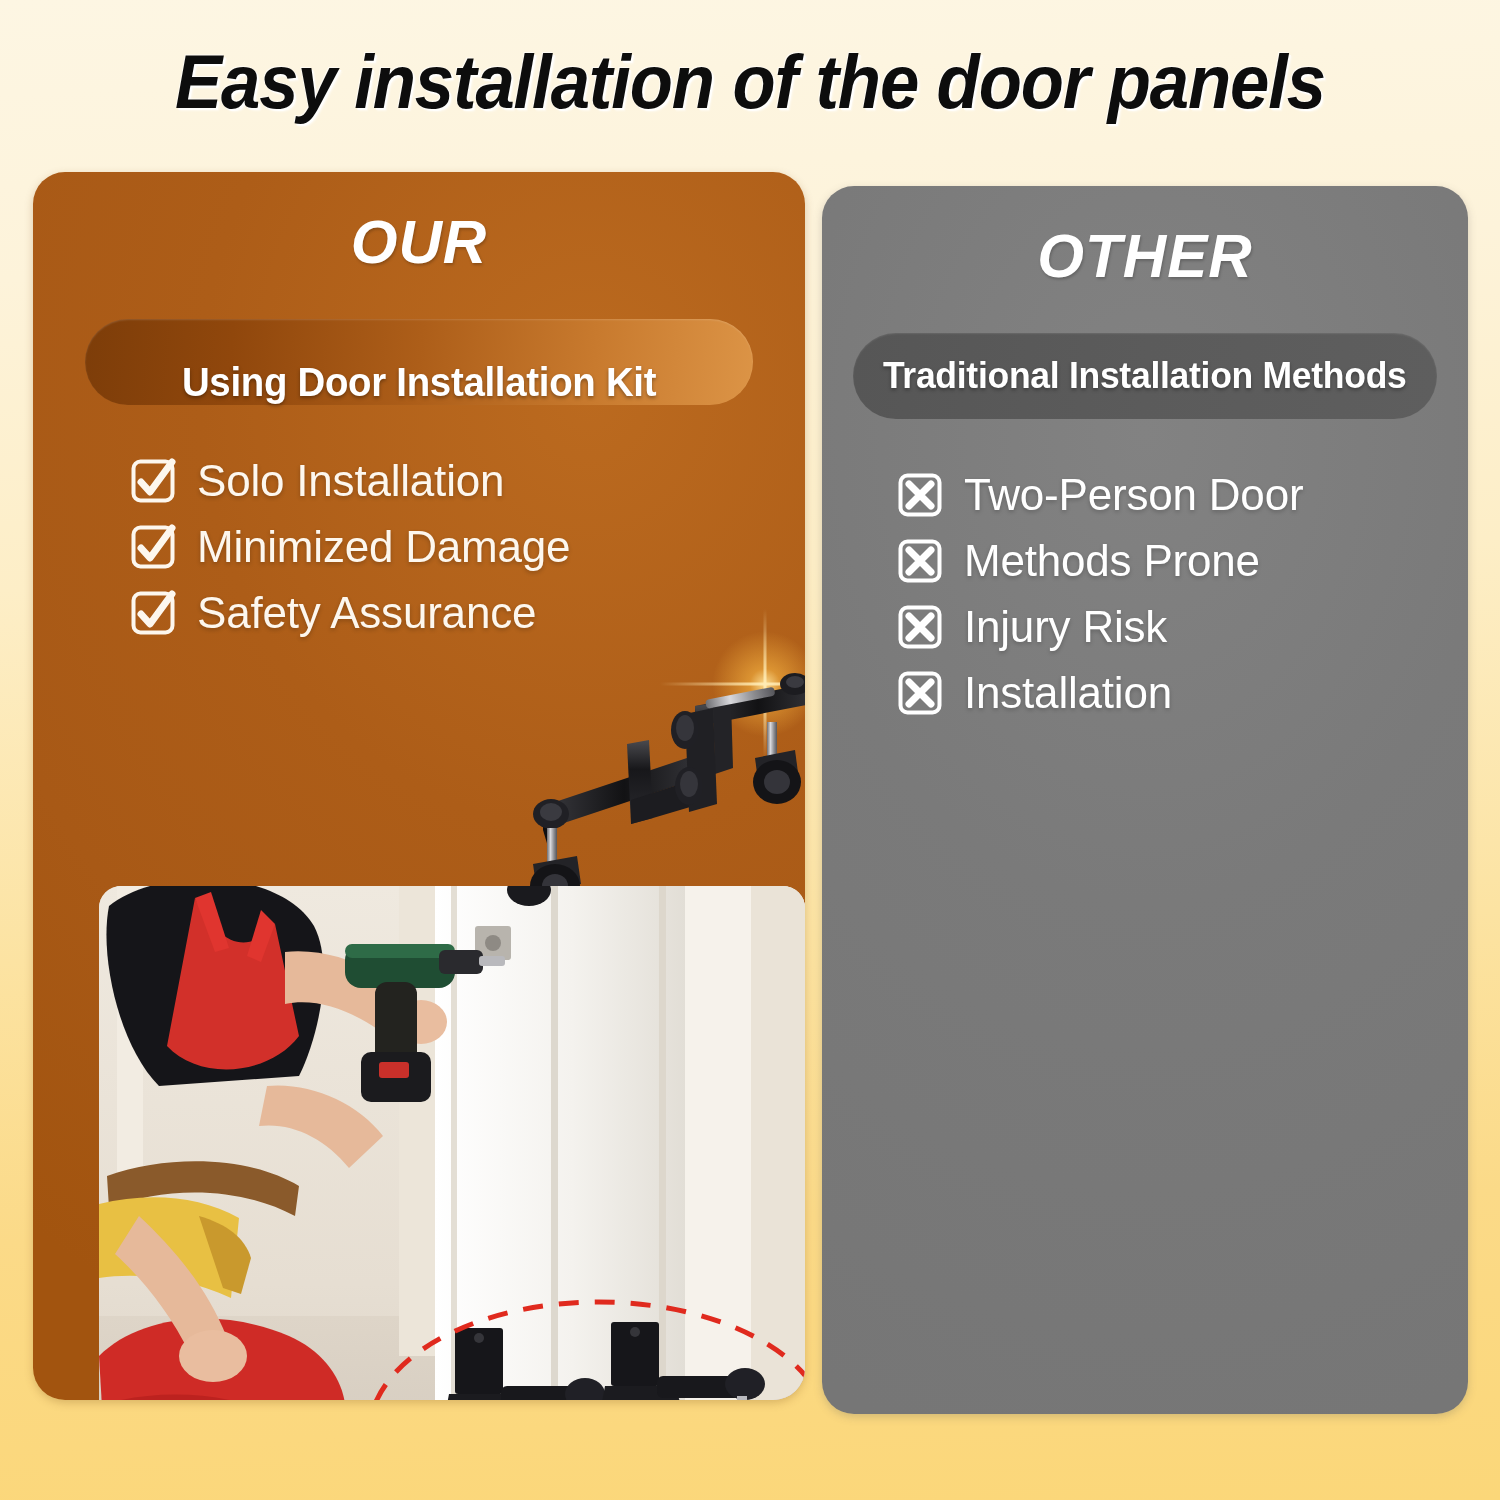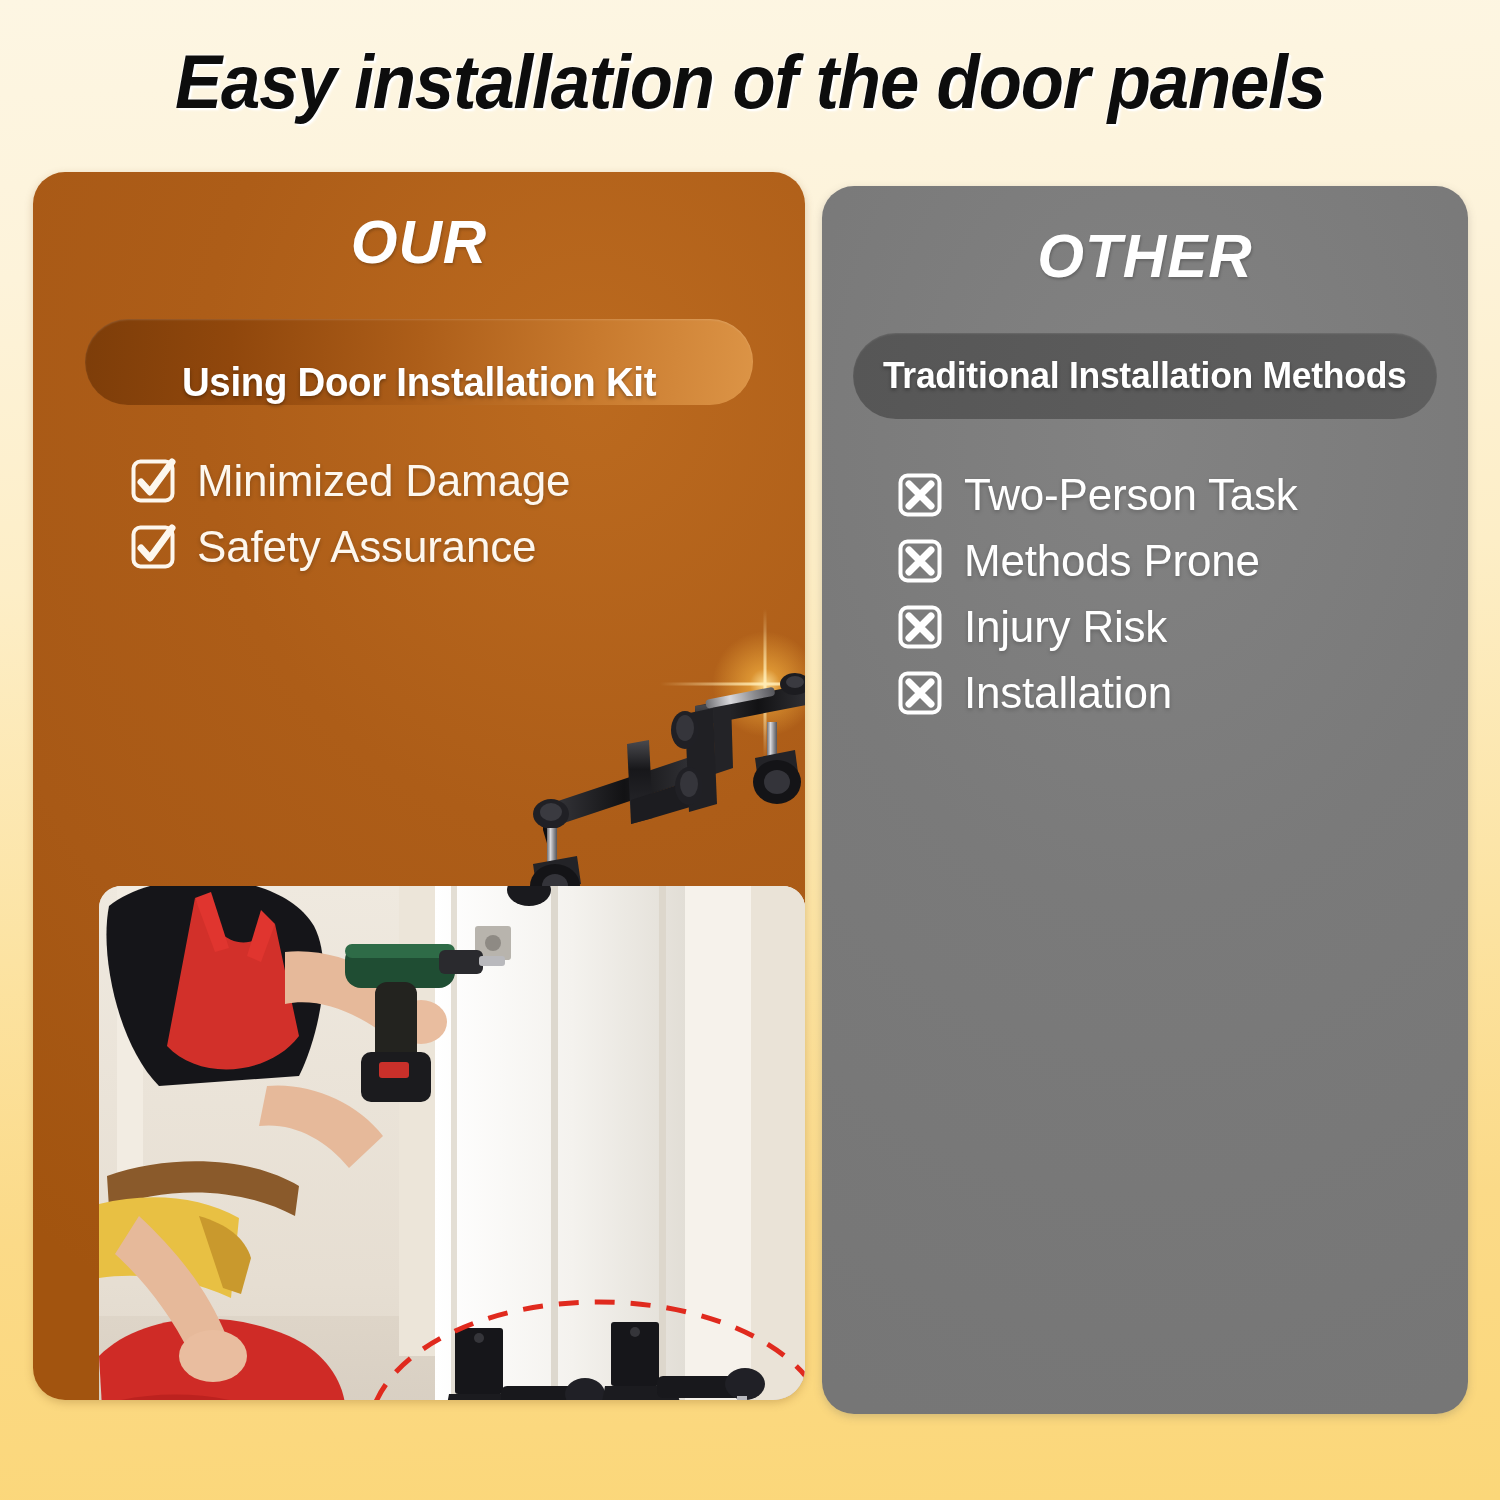--- a/index.html
+++ b/index.html
@@ -123,20 +123,29 @@
   <div class="panel panel-our">
 
     <div class="panel-heading">OUR</div>
 
     <div class="pill pill-our">
       <span class="pill-label">Using Door Installation Kit</span>
     </div>
 
     <div class="feat-list feat-list-our">
 
+      <div class="feat-row">
+        <span class="feat-box">
+          <svg viewBox="0 0 44 44">
+            <rect x="2.5" y="2.5" width="39" height="39" rx="7" ry="7" fill="none" stroke="#FDF7EE" stroke-width="4"></rect>
+            <path d="M10 23 L19 33 L41 3" fill="none" stroke="#FDF7EE" stroke-width="7" stroke-linecap="round" stroke-linejoin="round"></path>
+          </svg>
+        </span>
+        <span class="feat-text">Solo Installation</span>
+      </div>
 
       <div class="feat-row">
         <span class="feat-box">
           <svg viewBox="0 0 44 44">
             <rect x="2.5" y="2.5" width="39" height="39" rx="7" ry="7" fill="none" stroke="#FDF7EE" stroke-width="4"></rect>
             <path d="M10 23 L19 33 L41 3" fill="none" stroke="#FDF7EE" stroke-width="7" stroke-linecap="round" stroke-linejoin="round"></path>
           </svg>
         </span>
         <span class="feat-text">Minimized Damage</span>
       </div>
@@ -326,21 +335,21 @@
 
     <div class="feat-list feat-list-other">
 
       <div class="feat-row">
         <span class="feat-box">
           <svg viewBox="0 0 44 44">
             <rect x="2.5" y="2.5" width="39" height="39" rx="7" ry="7" fill="none" stroke="#ffffff" stroke-width="4"></rect>
             <path d="M11 11 L33 33 M33 11 L11 33" fill="none" stroke="#ffffff" stroke-width="7" stroke-linecap="round"></path>
           </svg>
         </span>
-        <span class="feat-text">Two-Person Task</span>
+        <span class="feat-text">Two-Person Door</span>
       </div>
 
       <div class="feat-row">
         <span class="feat-box">
           <svg viewBox="0 0 44 44">
             <rect x="2.5" y="2.5" width="39" height="39" rx="7" ry="7" fill="none" stroke="#ffffff" stroke-width="4"></rect>
             <path d="M11 11 L33 33 M33 11 L11 33" fill="none" stroke="#ffffff" stroke-width="7" stroke-linecap="round"></path>
           </svg>
         </span>
         <span class="feat-text">Methods Prone</span>

